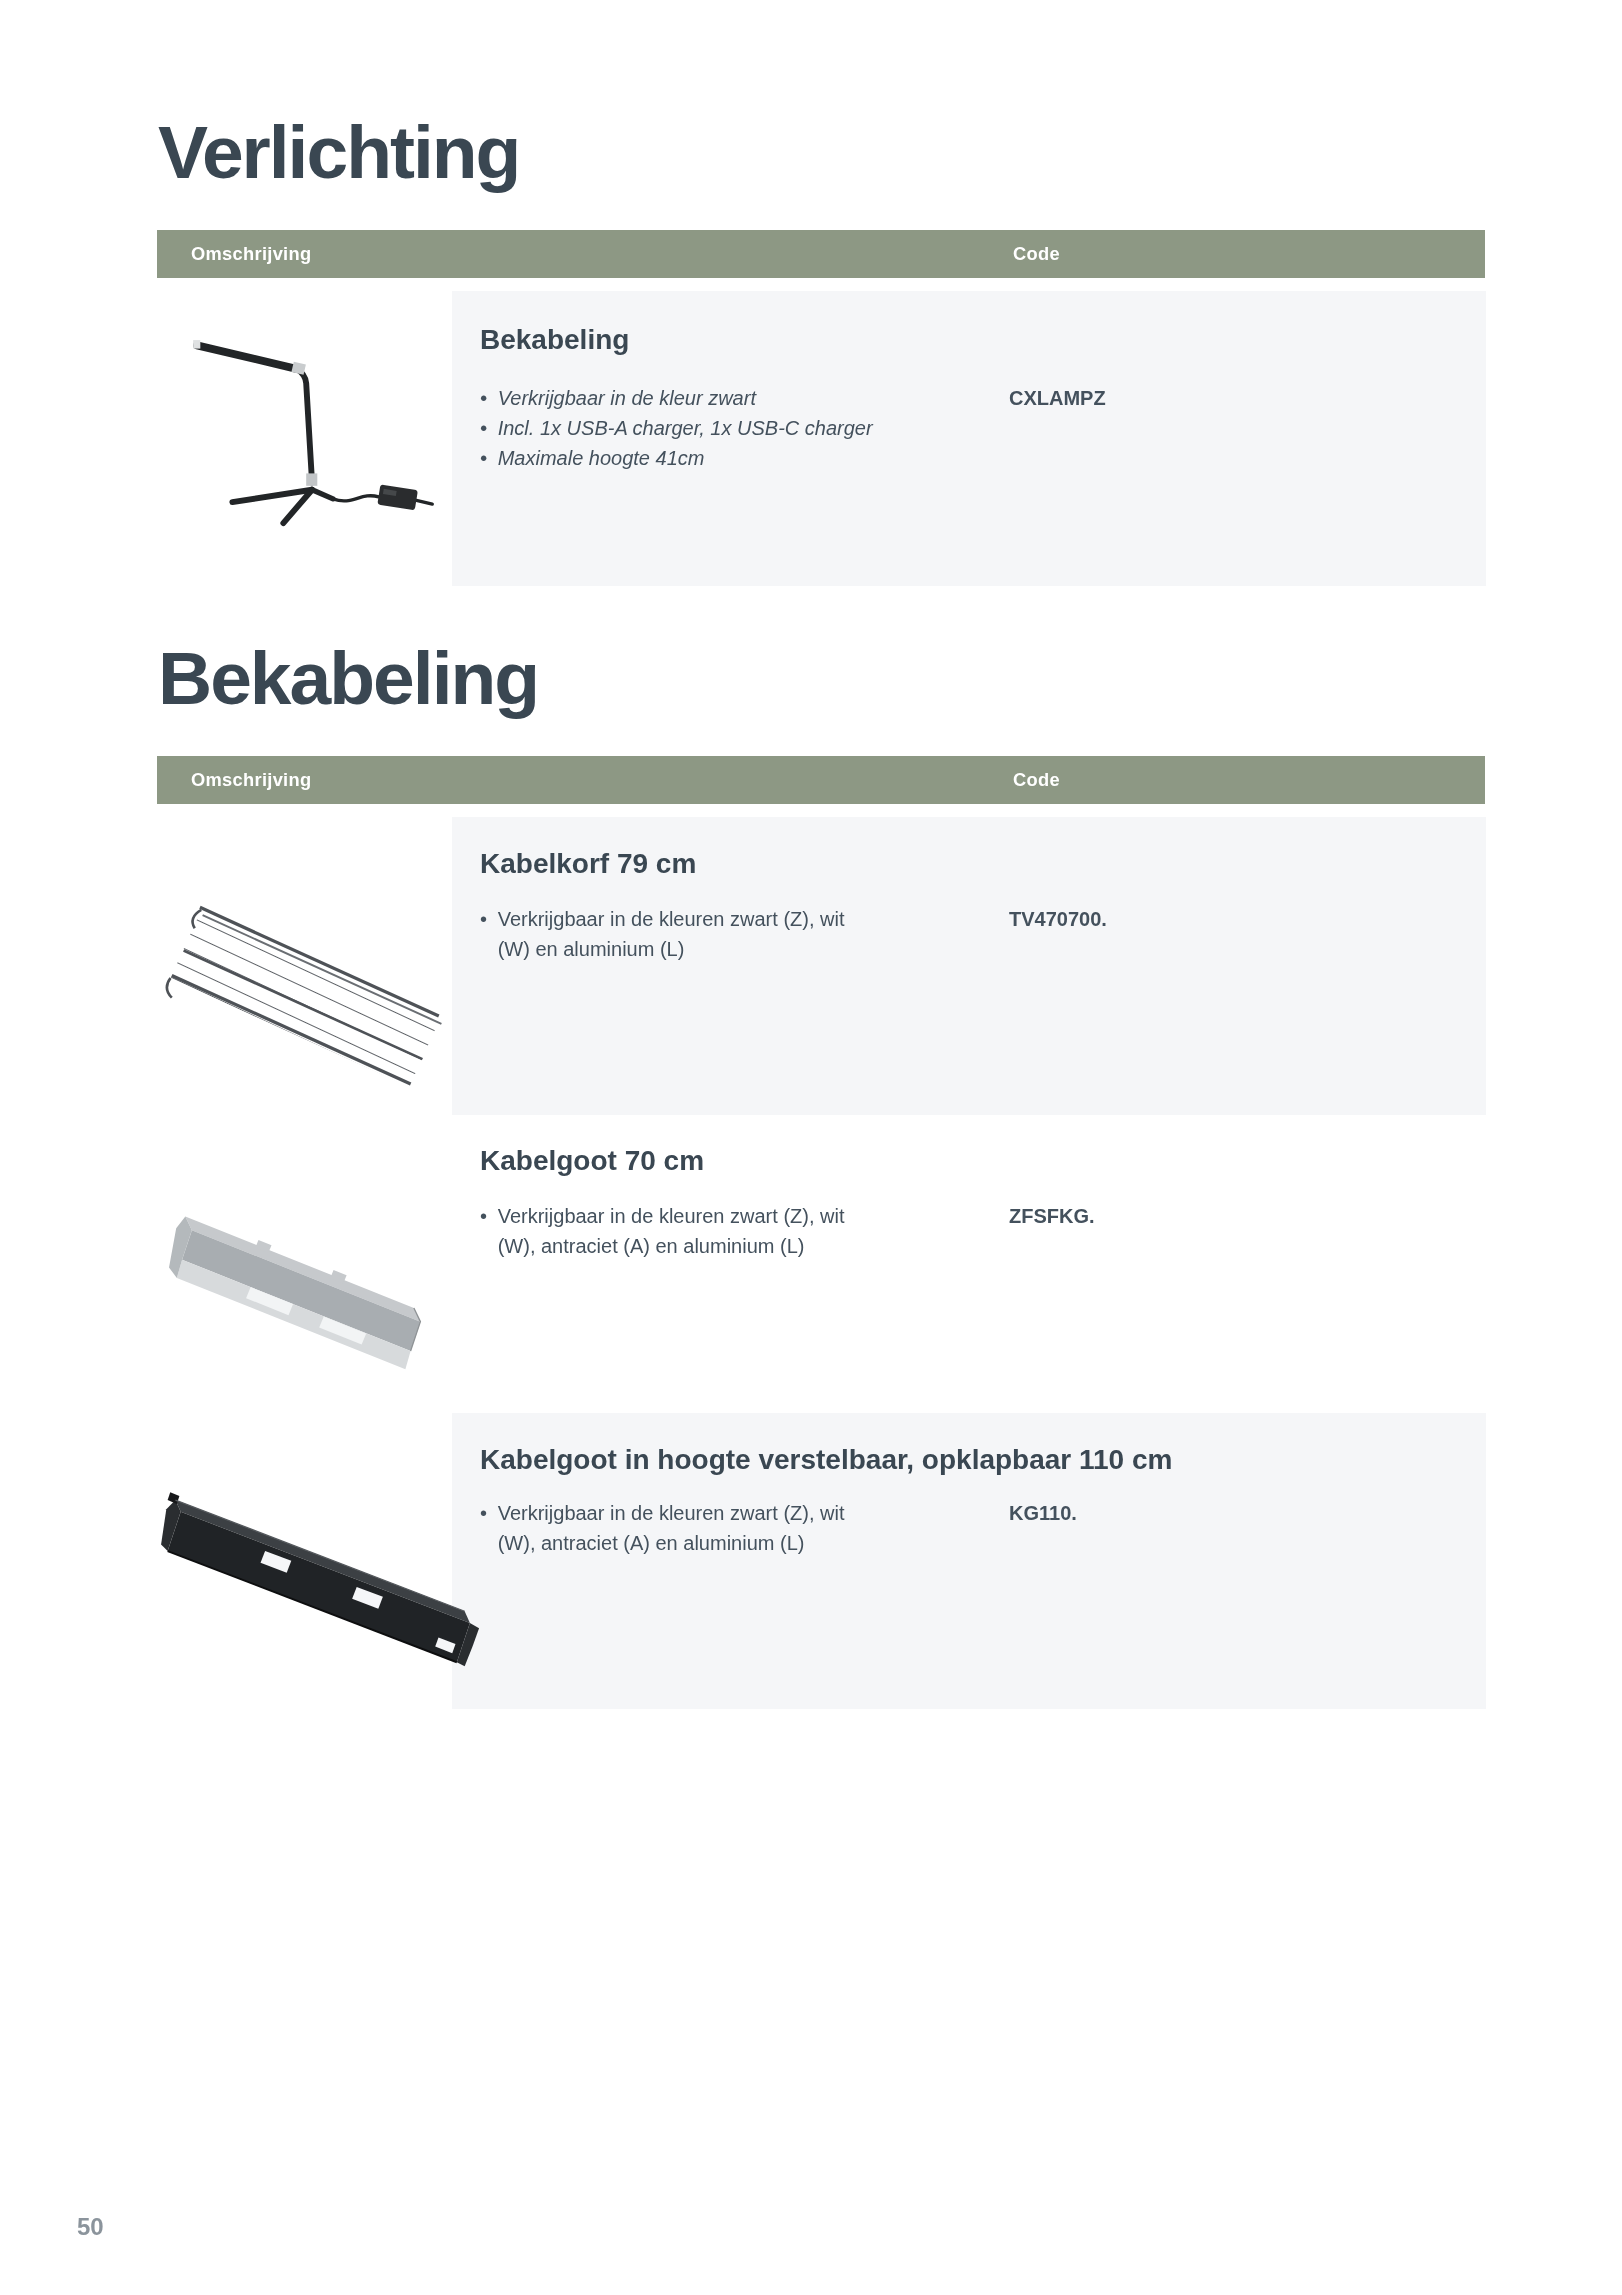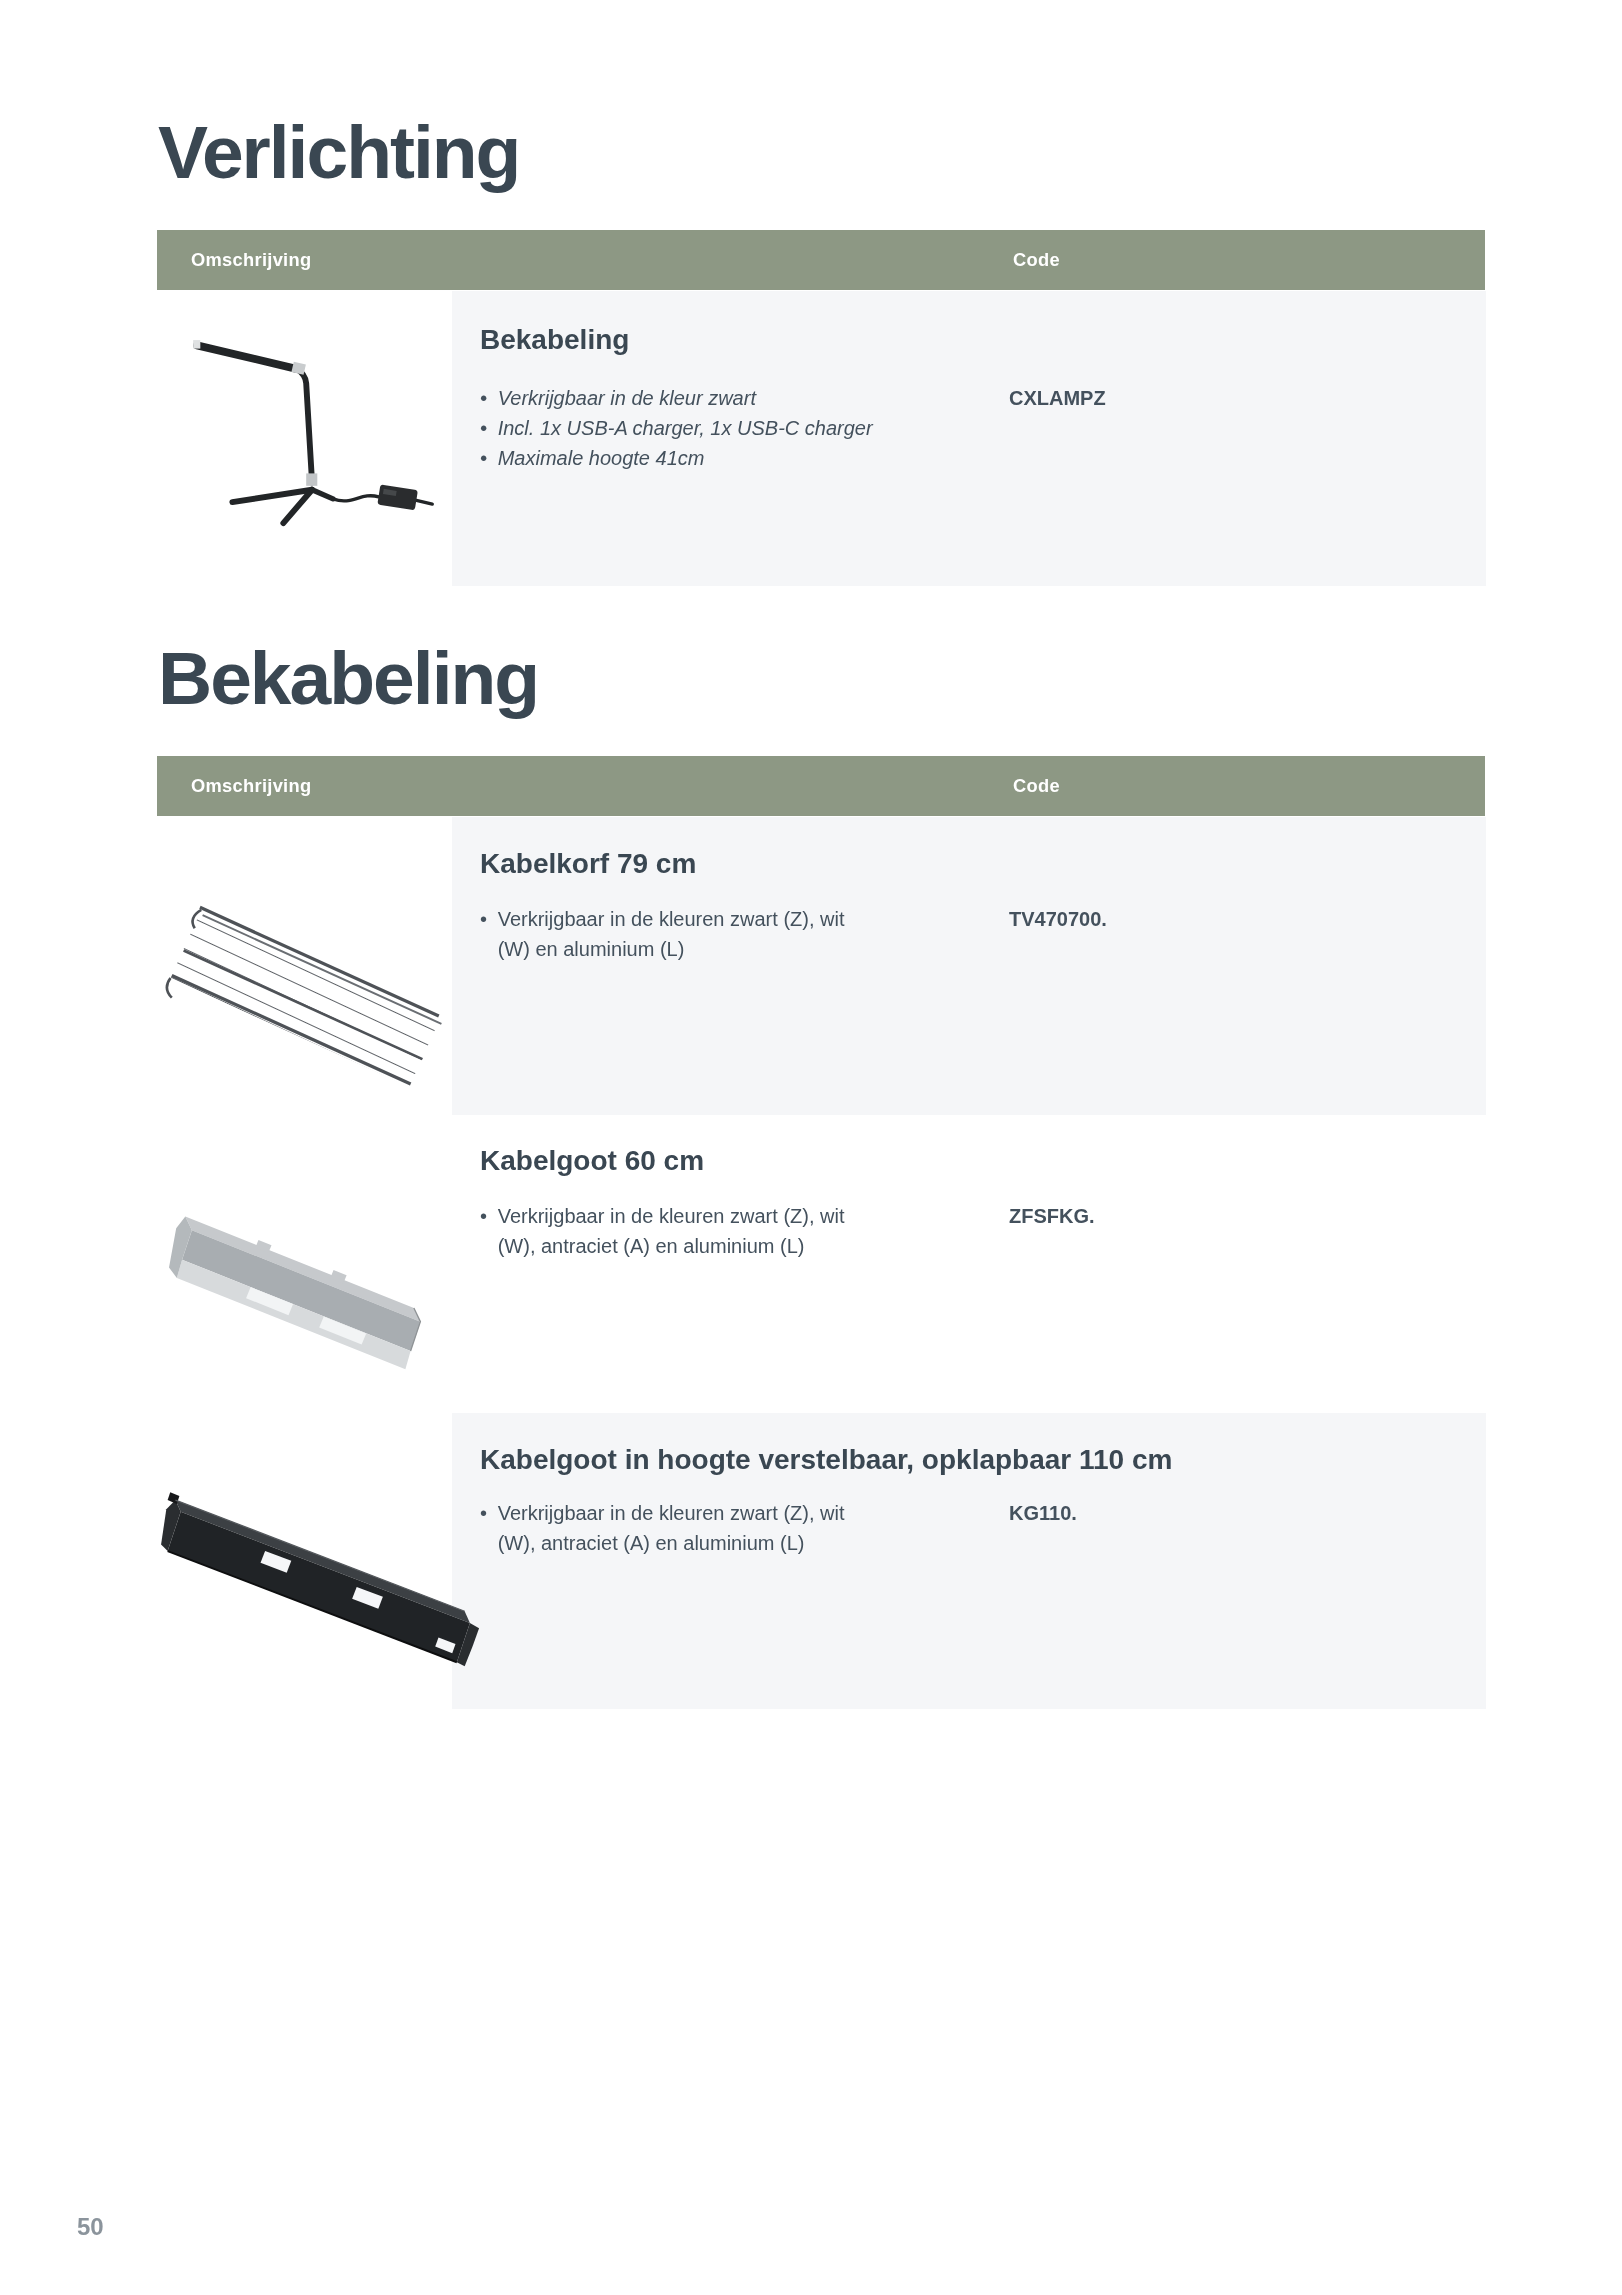--- a/index.html
+++ b/index.html
@@ -19,21 +19,21 @@
     margin: 4px;
     font-size: 75px;
     font-weight: bold;
     letter-spacing: -2px;
     line-height: 1;
     color: var(--title, #3a4752);
   }
   .table-header {
     position: absolute;
     width: 1328px;
-    height: 60px;
+    height: 48px;
     background: var(--accent-bar, #8d9884);
   }
   .th-label {
     position: absolute;
     top: 50%;
     transform: translateY(-50%);
     color: #ffffff;
     font-size: 18.3px;
     font-weight: bold;
     letter-spacing: 0.3px;
@@ -172,21 +172,21 @@
     <polygon points="48,103 398,243 383,288 33,148" fill="#a8adb1"></polygon>
     <polygon points="33,148 383,288 375,316 25,176" fill="#d7dadc"></polygon>
     <polygon points="138,190 203,216 196,233 131,207" fill="#f2f4f5"></polygon>
     <polygon points="250,235 315,261 308,278 243,252" fill="#f2f4f5"></polygon>
     <polygon points="38,82 48,103 33,148 25,176 13,160 24,100" fill="#b4b9bc"></polygon>
     <polygon points="150,118 170,126 165,138 145,130" fill="#c6c9cc"></polygon>
     <polygon points="265,164 285,172 280,184 260,176" fill="#c6c9cc"></polygon>
     <polyline points="388,222 398,243 383,288" fill="none" stroke="#8e9295" stroke-width="2"></polyline>
   </svg>
 
-  <h3 class="product-name" style="left:480px; top:1146px;">Kabelgoot 60 cm</h3>
+  <h3 class="product-name" style="left:480px; top:1146px;">Kabelgoot 70 cm</h3>
 
   <ul class="bullets" style="left:480px; top:1201px;">
     <li>Verkrijgbaar in de kleuren zwart (Z), wit
 (W), antraciet (A) en aluminium (L)</li>
   </ul>
 
   <div class="product-code" style="left:1009px; top:1201px;">ZFSFKG.</div>
 
   <div class="row-panel" style="left:452px; top:1413px; height:296px;"></div>
 

